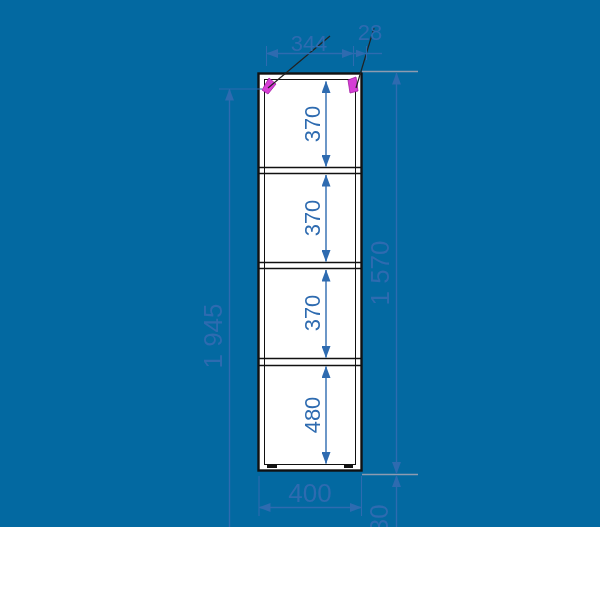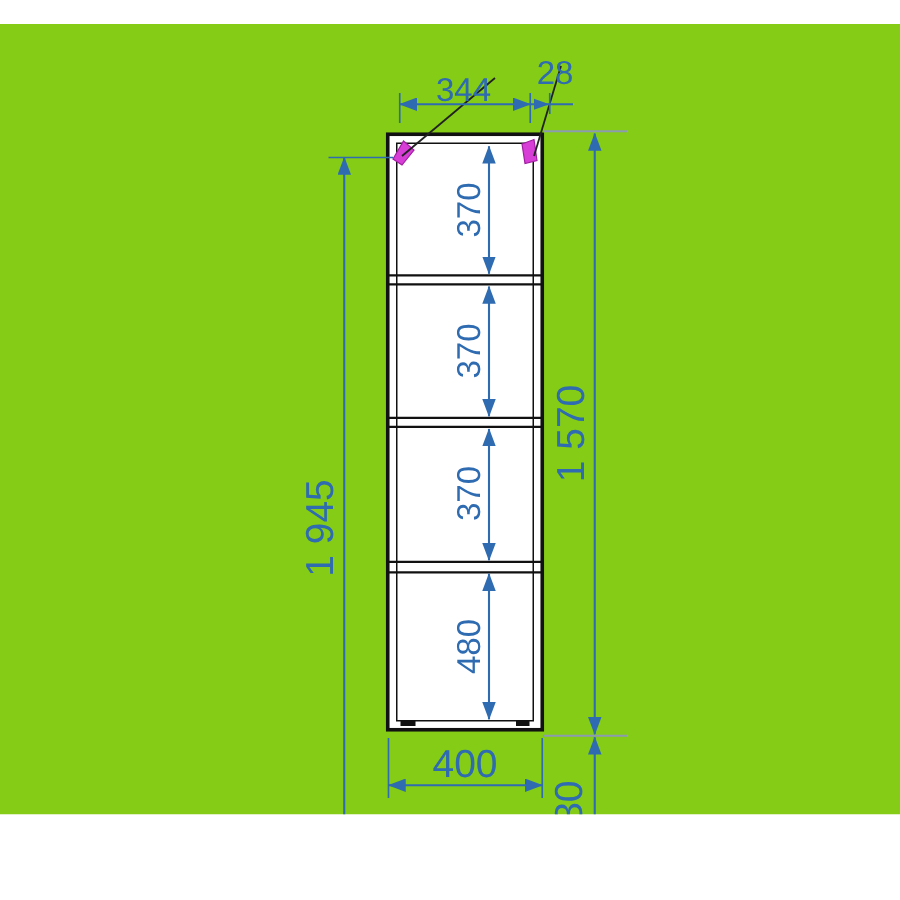--- a/index.html
+++ b/index.html
@@ -1,18 +1,18 @@
 <!DOCTYPE html>
 <html style="--dimension: #2e6bb0; --extension_gray: #8d9bb0; --bracket: #d63ed6; --frame: #111111; --ground_fill: #c7c7c7;"><head>
 <meta charset="utf-8">
 <style>
   html,body{margin:0;padding:0;background:#ffffff;}
   .canvas{
-    position:relative;width:600px;height:527px;background:#84cc16;
-    font-family:"Liberation Sans","DejaVu Sans",sans-serif;overflow:hidden;margin-top:16px;
+    position:relative;width:600px;height:527px;background:#0369a1;
+    font-family:"Liberation Sans","DejaVu Sans",sans-serif;overflow:hidden;
   }
   svg{position:absolute;left:0;top:0;}
   .frameline{stroke:var(--frame,#111);fill:none;}
   .dim{stroke:var(--dimension,#2e6bb0);stroke-width:1.4;fill:none;}
   .ext{stroke:var(--dimension,#2e6bb0);stroke-width:1.1;fill:none;}
   .extgray{stroke:var(--extension_gray,#8d9bb0);stroke-width:1.3;fill:none;}
   .leader{stroke:#222222;stroke-width:1.2;fill:none;}
   .dimtext{fill:var(--dimension,#2e6bb0);font-family:"Liberation Sans","DejaVu Sans",sans-serif;}
   .sz22{font-size:22px;}
   .sz26{font-size:26px;}

